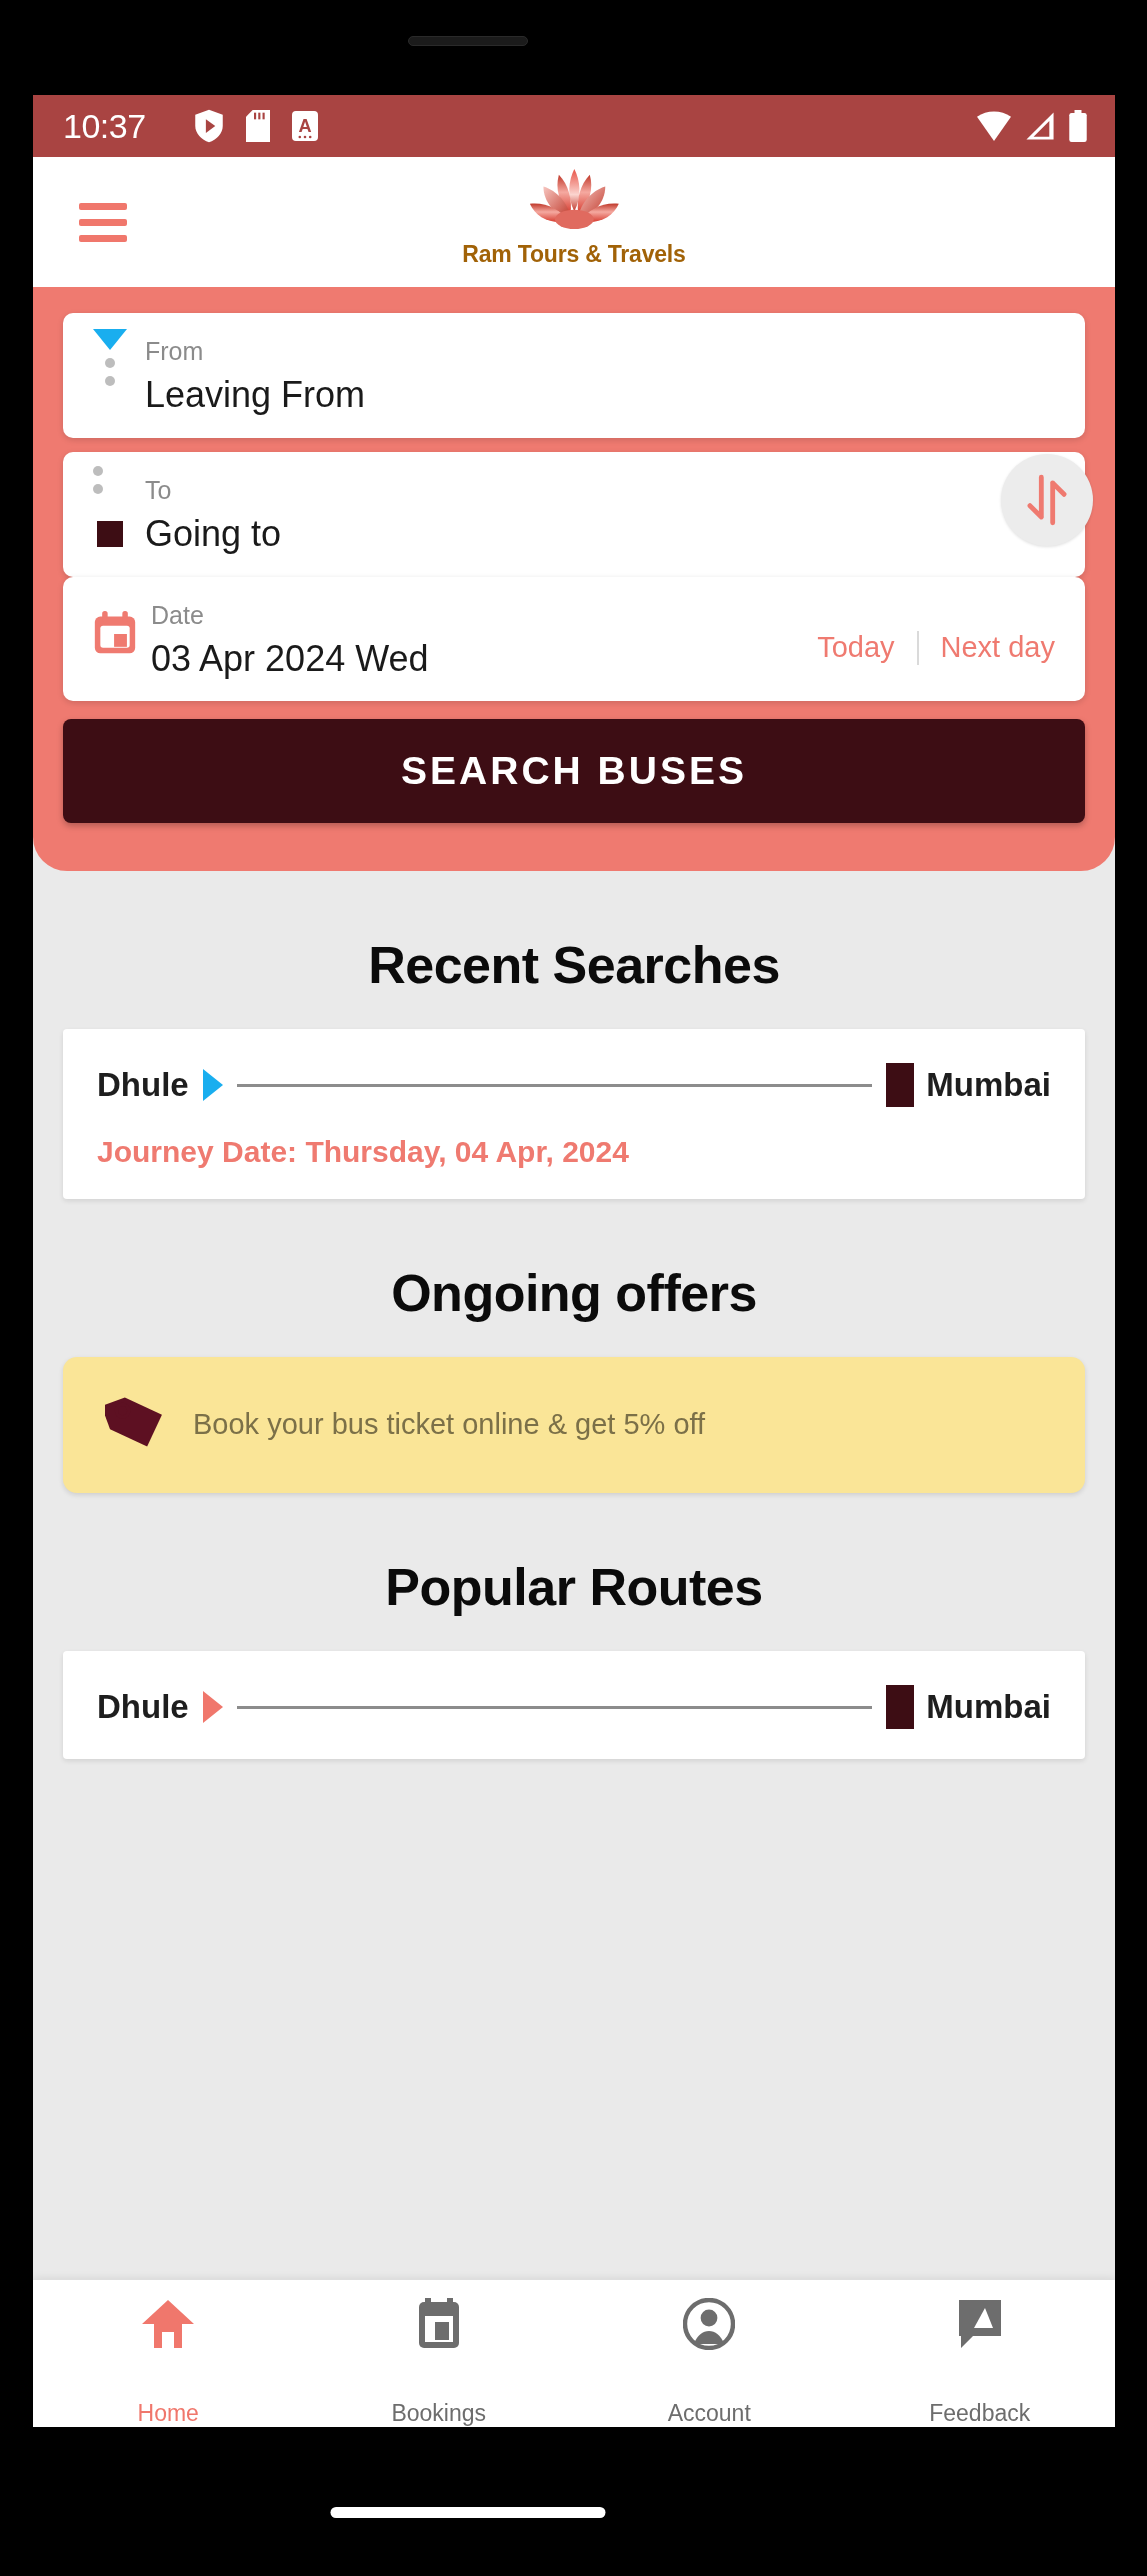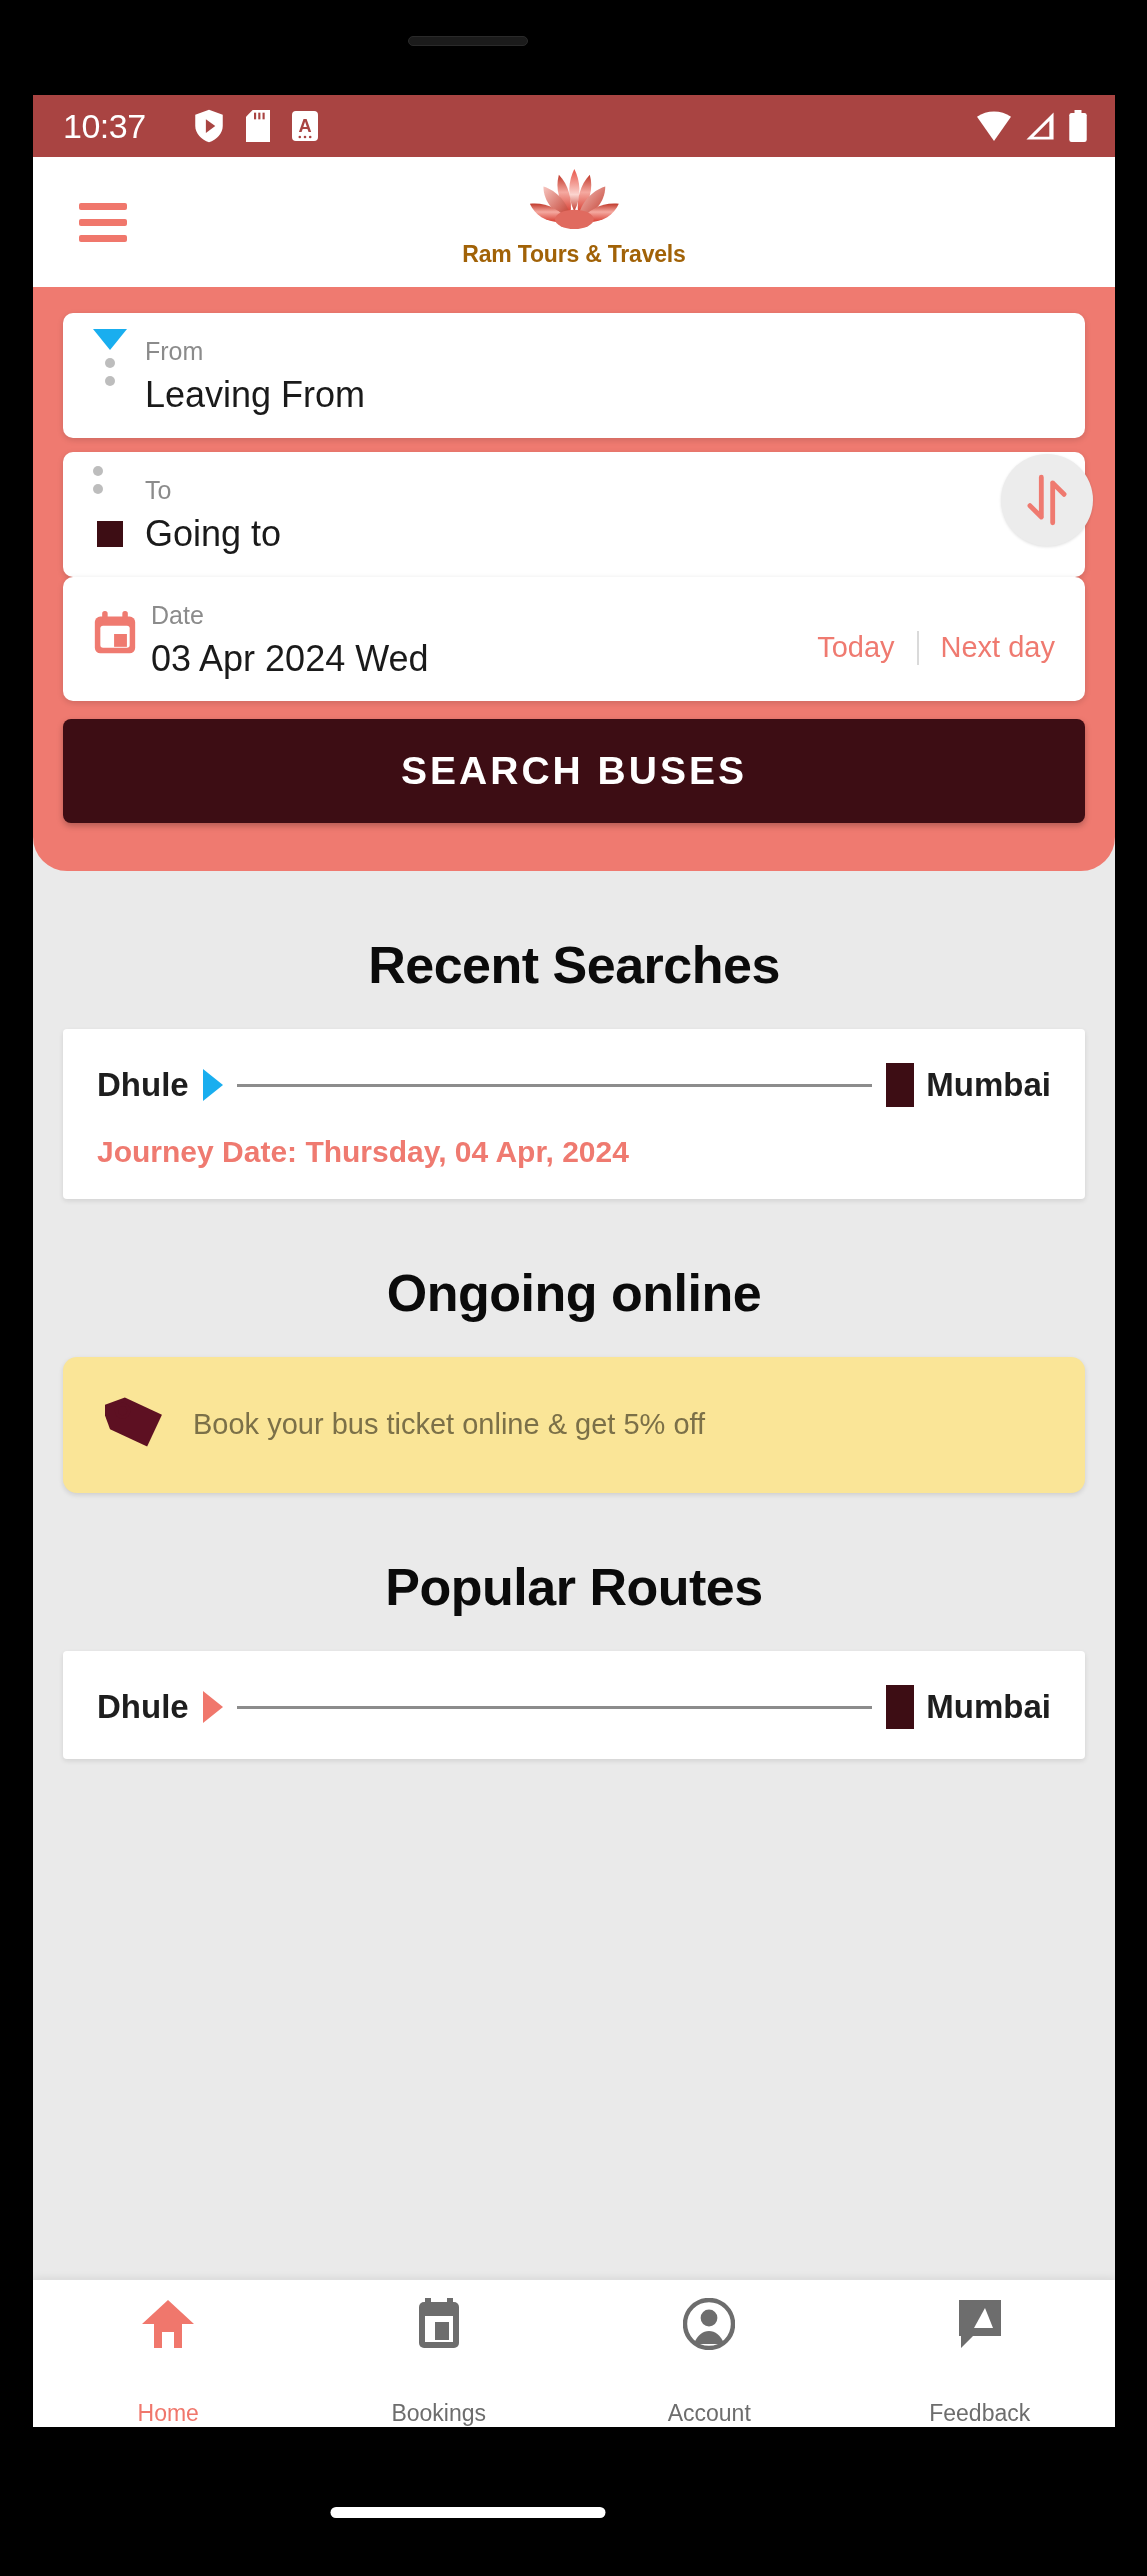--- a/index.html
+++ b/index.html
@@ -471,21 +471,21 @@
         <div class="route-row">
           <span class="route-city">Dhule</span>
           <span class="route-arrow-blue"></span>
           <span class="route-line"></span>
           <span class="route-dest-sq"></span>
           <span class="route-city">Mumbai</span>
         </div>
         <div class="journey-date">Journey Date: Thursday, 04 Apr, 2024</div>
       </div>
 
-      <div class="section-title">Ongoing online</div>
+      <div class="section-title">Ongoing offers</div>
 
       <div class="offer-card">
         <div class="offer-icon">
           <svg width="62" height="62" viewBox="0 0 30 30">
             <path d="M14 2 L28 16 L16 28 L2 14 L2 2 Z" fill="#5d1022" transform="rotate(-20 15 15)"></path>
             <circle cx="8.5" cy="9.5" r="3" fill="none" stroke="#5d1022" stroke-width="1.6"></circle>
           </svg>
         </div>
         <div>
           <div class="offer-desc">Book your bus ticket online &amp; get 5% off</div>

